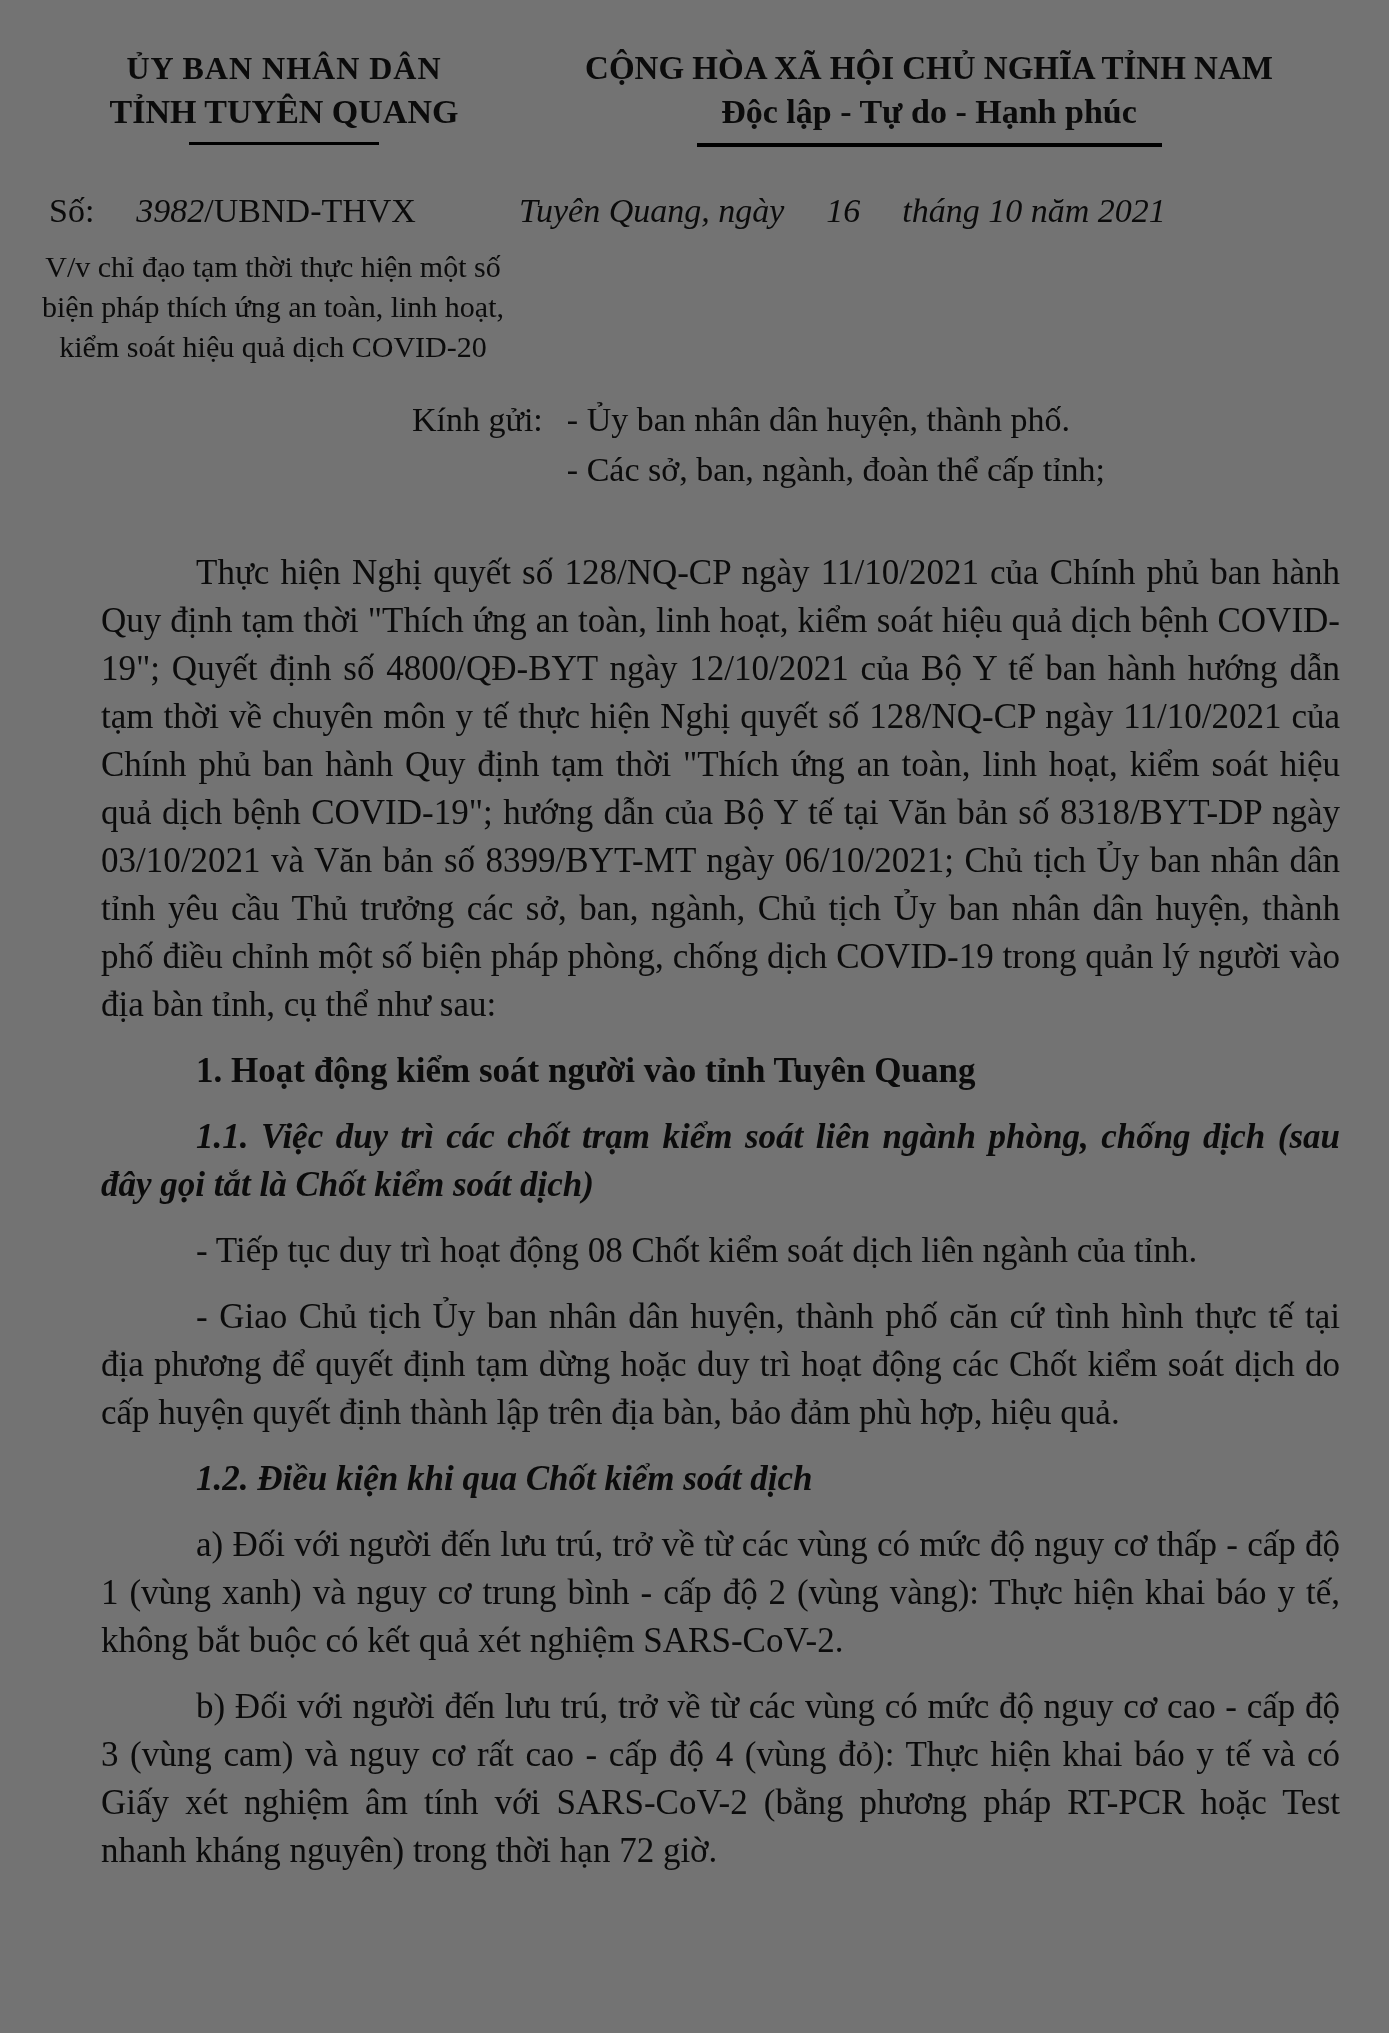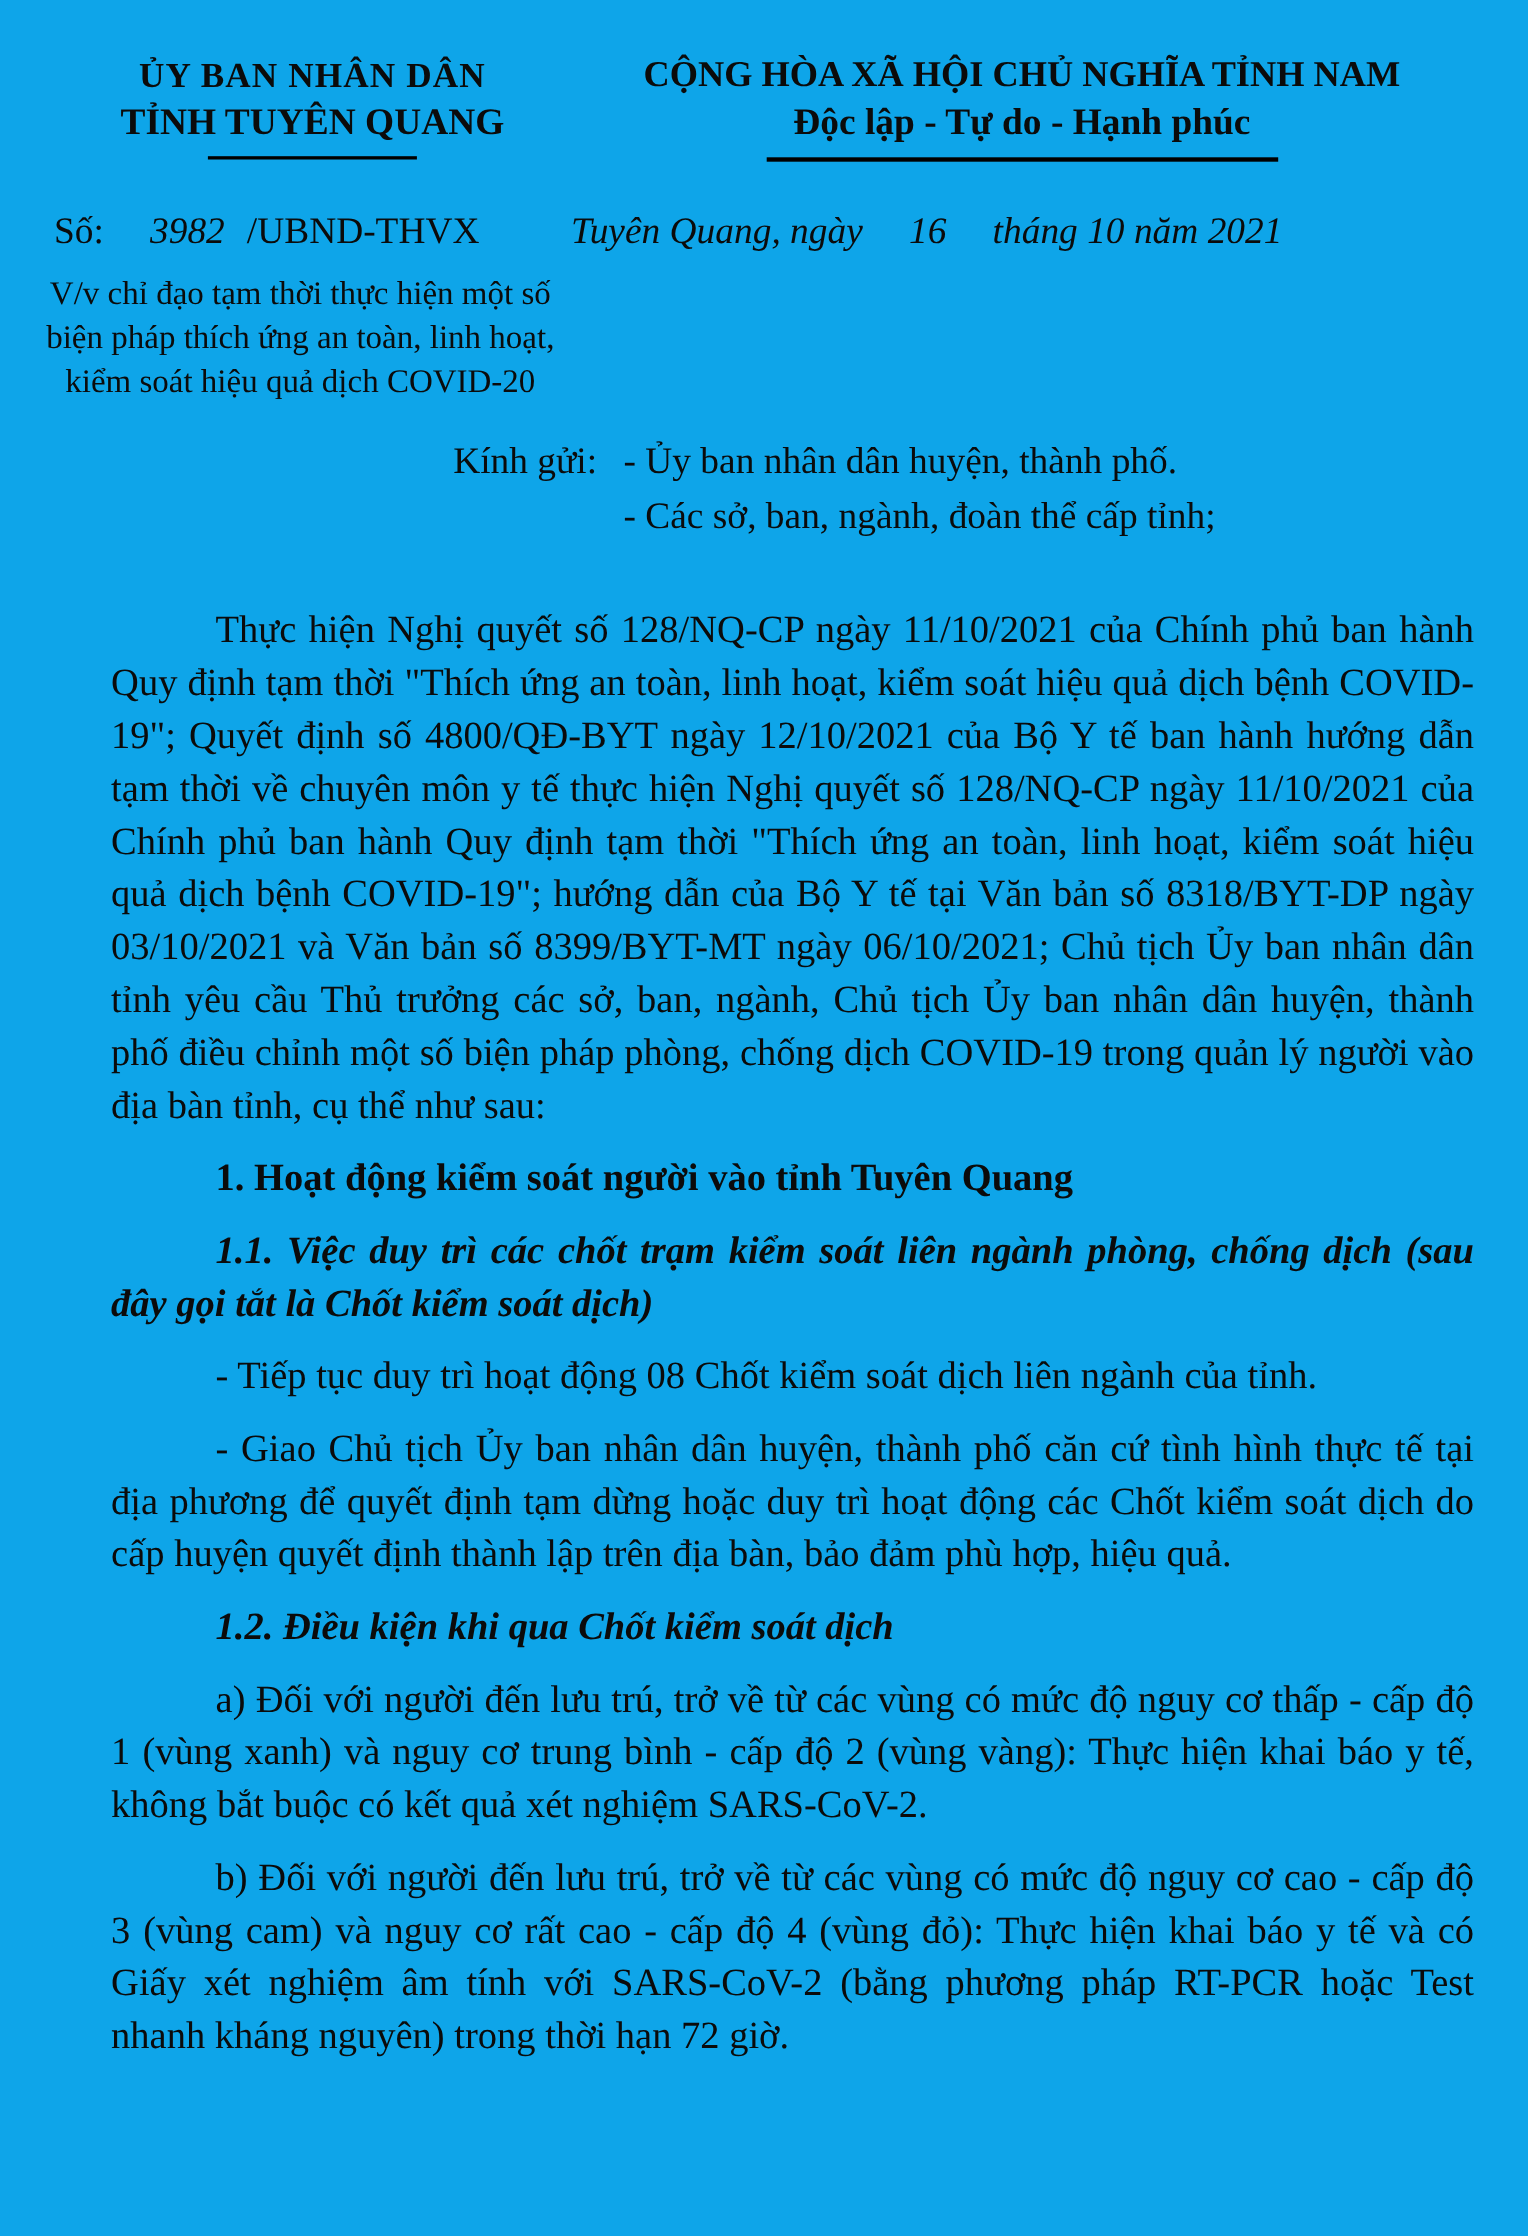--- a/index.html
+++ b/index.html
@@ -1,40 +1,40 @@
 <!DOCTYPE html>
 <html lang="vi"><head>
 <meta charset="utf-8">
 <style>
   html, body { margin:0; padding:0; background:#ffffff; }
   .page {
     position:relative;
     width:1389px; height:2033px;
     box-sizing:border-box;
     padding:46px 49px 0 49px;
-    background:#0ea5e9;
+    background:#737373;
     color:#0b0b0b;
     font-family:"Liberation Serif","DejaVu Serif",serif;
     overflow:hidden;
   }
   
   .header-row { display:flex; align-items:flex-start; }
   .col-left  { width:470px; text-align:center; }
   .col-right { width:820px; text-align:center; }
   .issuer-l1 { font-size:32px; font-weight:bold; line-height:44px; letter-spacing:1px; white-space:nowrap; }
   .issuer-l2 { font-size:34px; font-weight:bold; line-height:44px; white-space:nowrap; }
   .issuer-rule { width:190px; height:3px; background:#000; margin:8px auto 0 auto; }
   .nat-l1 { font-size:33px; font-weight:bold; line-height:44px; white-space:nowrap; }
   .nat-l2 { font-size:34px; font-weight:bold; line-height:44px; white-space:nowrap; }
   .nat-rule { width:465px; height:4px; background:#000; margin:9px auto 0 auto; }
 
   .row2 { display:flex; align-items:flex-start; margin-top:42px; }
   .doc-number { width:470px; text-align:left; font-size:34px; line-height:44px; white-space:nowrap; }
   .doc-number .num { margin-left:42px;font-style:italic; }
-  .doc-number .sym { margin-left:20px; }
+  .doc-number .sym { }
   .dateline { width:820px; text-align:left; font-style:italic; font-size:34px; line-height:44px; white-space:nowrap; }
   .dateline .day { margin:0 42px; }
 
   .subject {
     width:500px; margin:14px 0 0 -26px;
     text-align:center;
     font-size:30px; line-height:40px;
   }
 
   .salutation { display:flex; align-items:flex-start; margin:28px 0 0 363px; }

